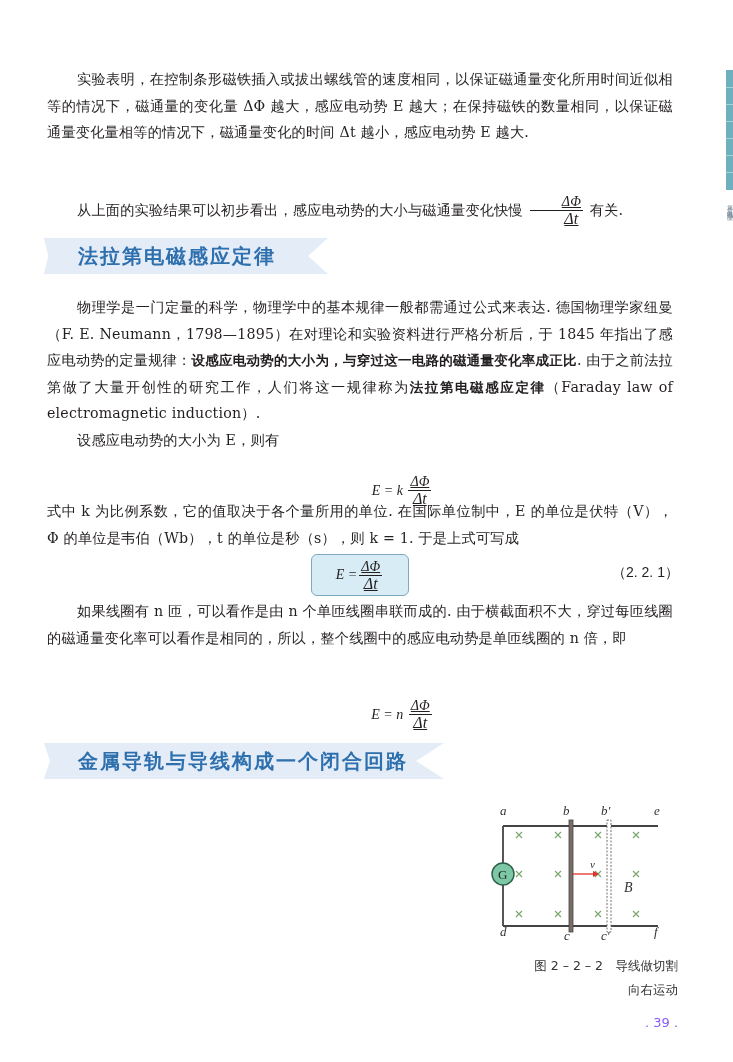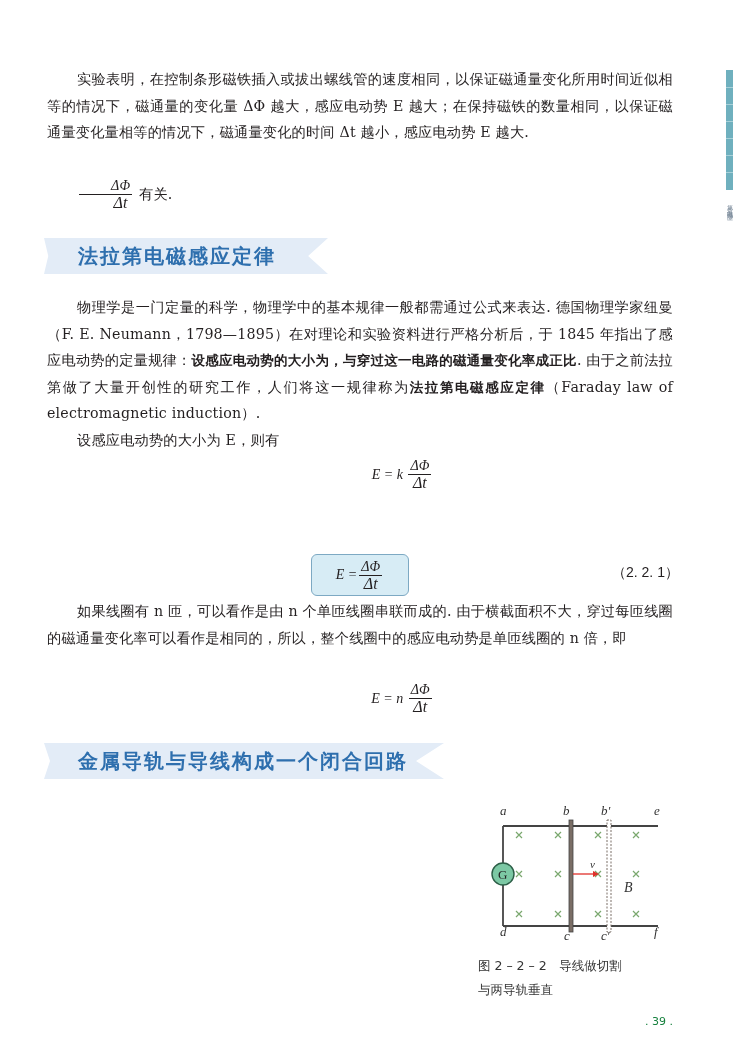--- a/index.html
+++ b/index.html
@@ -9,21 +9,21 @@
   }
   .page { position: absolute; left: 0; top: 0; width: 733px; height: 1062px; }
   .p {
     position: absolute; left: 47px; width: 626px;
     font-size: 14.2px; line-height: 26.5px; letter-spacing: 0.2px;
     text-align: justify;
   }
   .indent { text-indent: 30px; }
   .i { font-style: italic; font-family: "Liberation Serif", serif; }
   .b { font-weight: bold; font-family: "DejaVu Sans", sans-serif; font-size: 13.5px; }
-  .frac { display: inline-block; vertical-align: middle; text-align: center; font-family: "Liberation Serif", serif; line-height: 16px; margin: 0 2px; }
+  .frac { display: inline-block; vertical-align: middle; text-align: center; font-family: "Liberation Serif", serif; line-height: 16px; margin: 16px 2px; text-decoration: underline; }
   .frac .num { display: block; border-bottom: 1px solid #231f20; padding: 0 2px; font-size: 14px; }
   .frac .den { display: block; font-size: 16px; padding: 0 2px; }
   .eq { position: absolute; left: 0; width: 733px; text-align: center; font-family: "Liberation Serif", serif; font-size: 14px; padding-left: 36px; }
   .eq .lhs { vertical-align: middle; }
 
   .section-head {
     position: absolute; left: 44px; height: 36px; background: #e3ecf7;
     clip-path: polygon(0 0, 100% 0, 93% 50%, 100% 100%, 0 100%, 1.5% 50%);
   }
   .section-head span {
@@ -36,40 +36,41 @@
   .sidebar-text { position: absolute; left: 724px; top: 200px; width: 10px; font-size: 6px; color: #7a8a9a; writing-mode: vertical-rl; letter-spacing: 1px; }
 
   .boxed {
     position: absolute; left: 311px; top: 554px; width: 96px; height: 40px;
     background: #d7ecf5; border: 1.5px solid #7da9c3; border-radius: 6px;
     display: flex; align-items: center; justify-content: center; font-family: "Liberation Serif", serif; font-size: 14px;
   }
   .eq-number { position: absolute; left: 612px; top: 564px; font-family: Liberation Sans, sans-serif; font-size: 14px; }
 
   .figure { position: absolute; left: 478px; top: 800px; width: 190px; height: 145px; }
-  .caption { position: absolute; left: 478px; top: 954px; width: 200px; font-size: 12.5px; line-height: 24px; text-align: left; font-family: "DejaVu Sans", sans-serif; color: #333; }
-  .page-num { position: absolute; left: 645px; top: 1015px; font-family: "DejaVu Sans", sans-serif; font-size: 11px; color: #15803d; }
+  .caption { position: absolute; left: 478px; top: 954px; width: 200px; font-size: 12.5px; line-height: 24px; text-align: right; font-family: "DejaVu Sans", sans-serif; color: #333; }
+  .page-num { position: absolute; left: 645px; top: 1015px; font-family: "DejaVu Sans", sans-serif; font-size: 13px; color: #8b5cf6; }
 </style>
 </head>
 <body>
 
 <div class="page">
 
   <div class="sidebar-bar">
     <i style="top:17px"></i>
       <i style="top:34px"></i>
       <i style="top:51px"></i>
       <i style="top:68px"></i>
       <i style="top:85px"></i>
       <i style="top:102px"></i>
   </div>
   <div class="sidebar-text">第二章 电磁感应</div>
 
   <div class="p indent" style="top:66px">实验表明，在控制条形磁铁插入或拔出螺线管的速度相同，以保证磁通量变化所用时间近似相等的情况下，磁通量的变化量 ΔΦ 越大，感应电动势 E 越大；在保持磁铁的数量相同，以保证磁通量变化量相等的情况下，磁通量变化的时间 Δt 越小，感应电动势 E 越大.</div>
   <div class="p indent" style="top:178px; line-height:30px">
+    <span>从上面的实验结果可以初步看出，感应电动势的大小与磁通量变化快慢</span>
     <span class="frac">
       <span class="num i">ΔΦ</span>
       <span class="den i">Δt</span>
     </span>
     <span>有关.</span>
   </div>
 
   <div class="section-head" style="top:238px; width:284px">
     <span>法拉第电磁感应定律</span>
   </div>
@@ -80,20 +81,21 @@
   <div class="p indent" style="top:427px">设感应电动势的大小为 E，则有</div>
 
   <div class="eq" style="top:458px">
     <span class="lhs i">E = k</span>
     <span class="frac">
       <span class="num i">ΔΦ</span>
       <span class="den i">Δt</span>
     </span>
   </div>
 
+  <div class="p" style="top:498px">式中 k 为比例系数，它的值取决于各个量所用的单位. 在国际单位制中，E 的单位是伏特（V），Φ 的单位是韦伯（Wb），t 的单位是秒（s），则 k = 1. 于是上式可写成</div>
 
   <div class="boxed">
     <span class="i">E =</span>
     <span class="frac">
       <span class="num i">ΔΦ</span>
       <span class="den i">Δt</span>
     </span>
   </div>
   <div class="eq-number">（2. 2. 1）</div>
 
@@ -151,17 +153,17 @@
 
     <line x1="95" y1="74" x2="115" y2="74" stroke="#e0302a" stroke-width="1.3"></line>
     <path d="M115 71 L121 74 L115 77 Z" fill="#e0302a"></path>
 
     <circle cx="25" cy="74" r="11" fill="#7cc8a4" stroke="#2c5e47" stroke-width="1.4"></circle>
     <text x="20" y="79" font-family="Liberation Serif, serif" font-size="13" fill="#222">G</text>
   </svg>
 
   <div class="caption">
     <div>图 2 – 2 – 2　导线做切割</div>
-    <div>与两导轨垂直</div>
+    <div>向右运动</div>
   </div>
 
   <div class="page-num">. 39 .</div>
 </div>
 
 </body></html>

